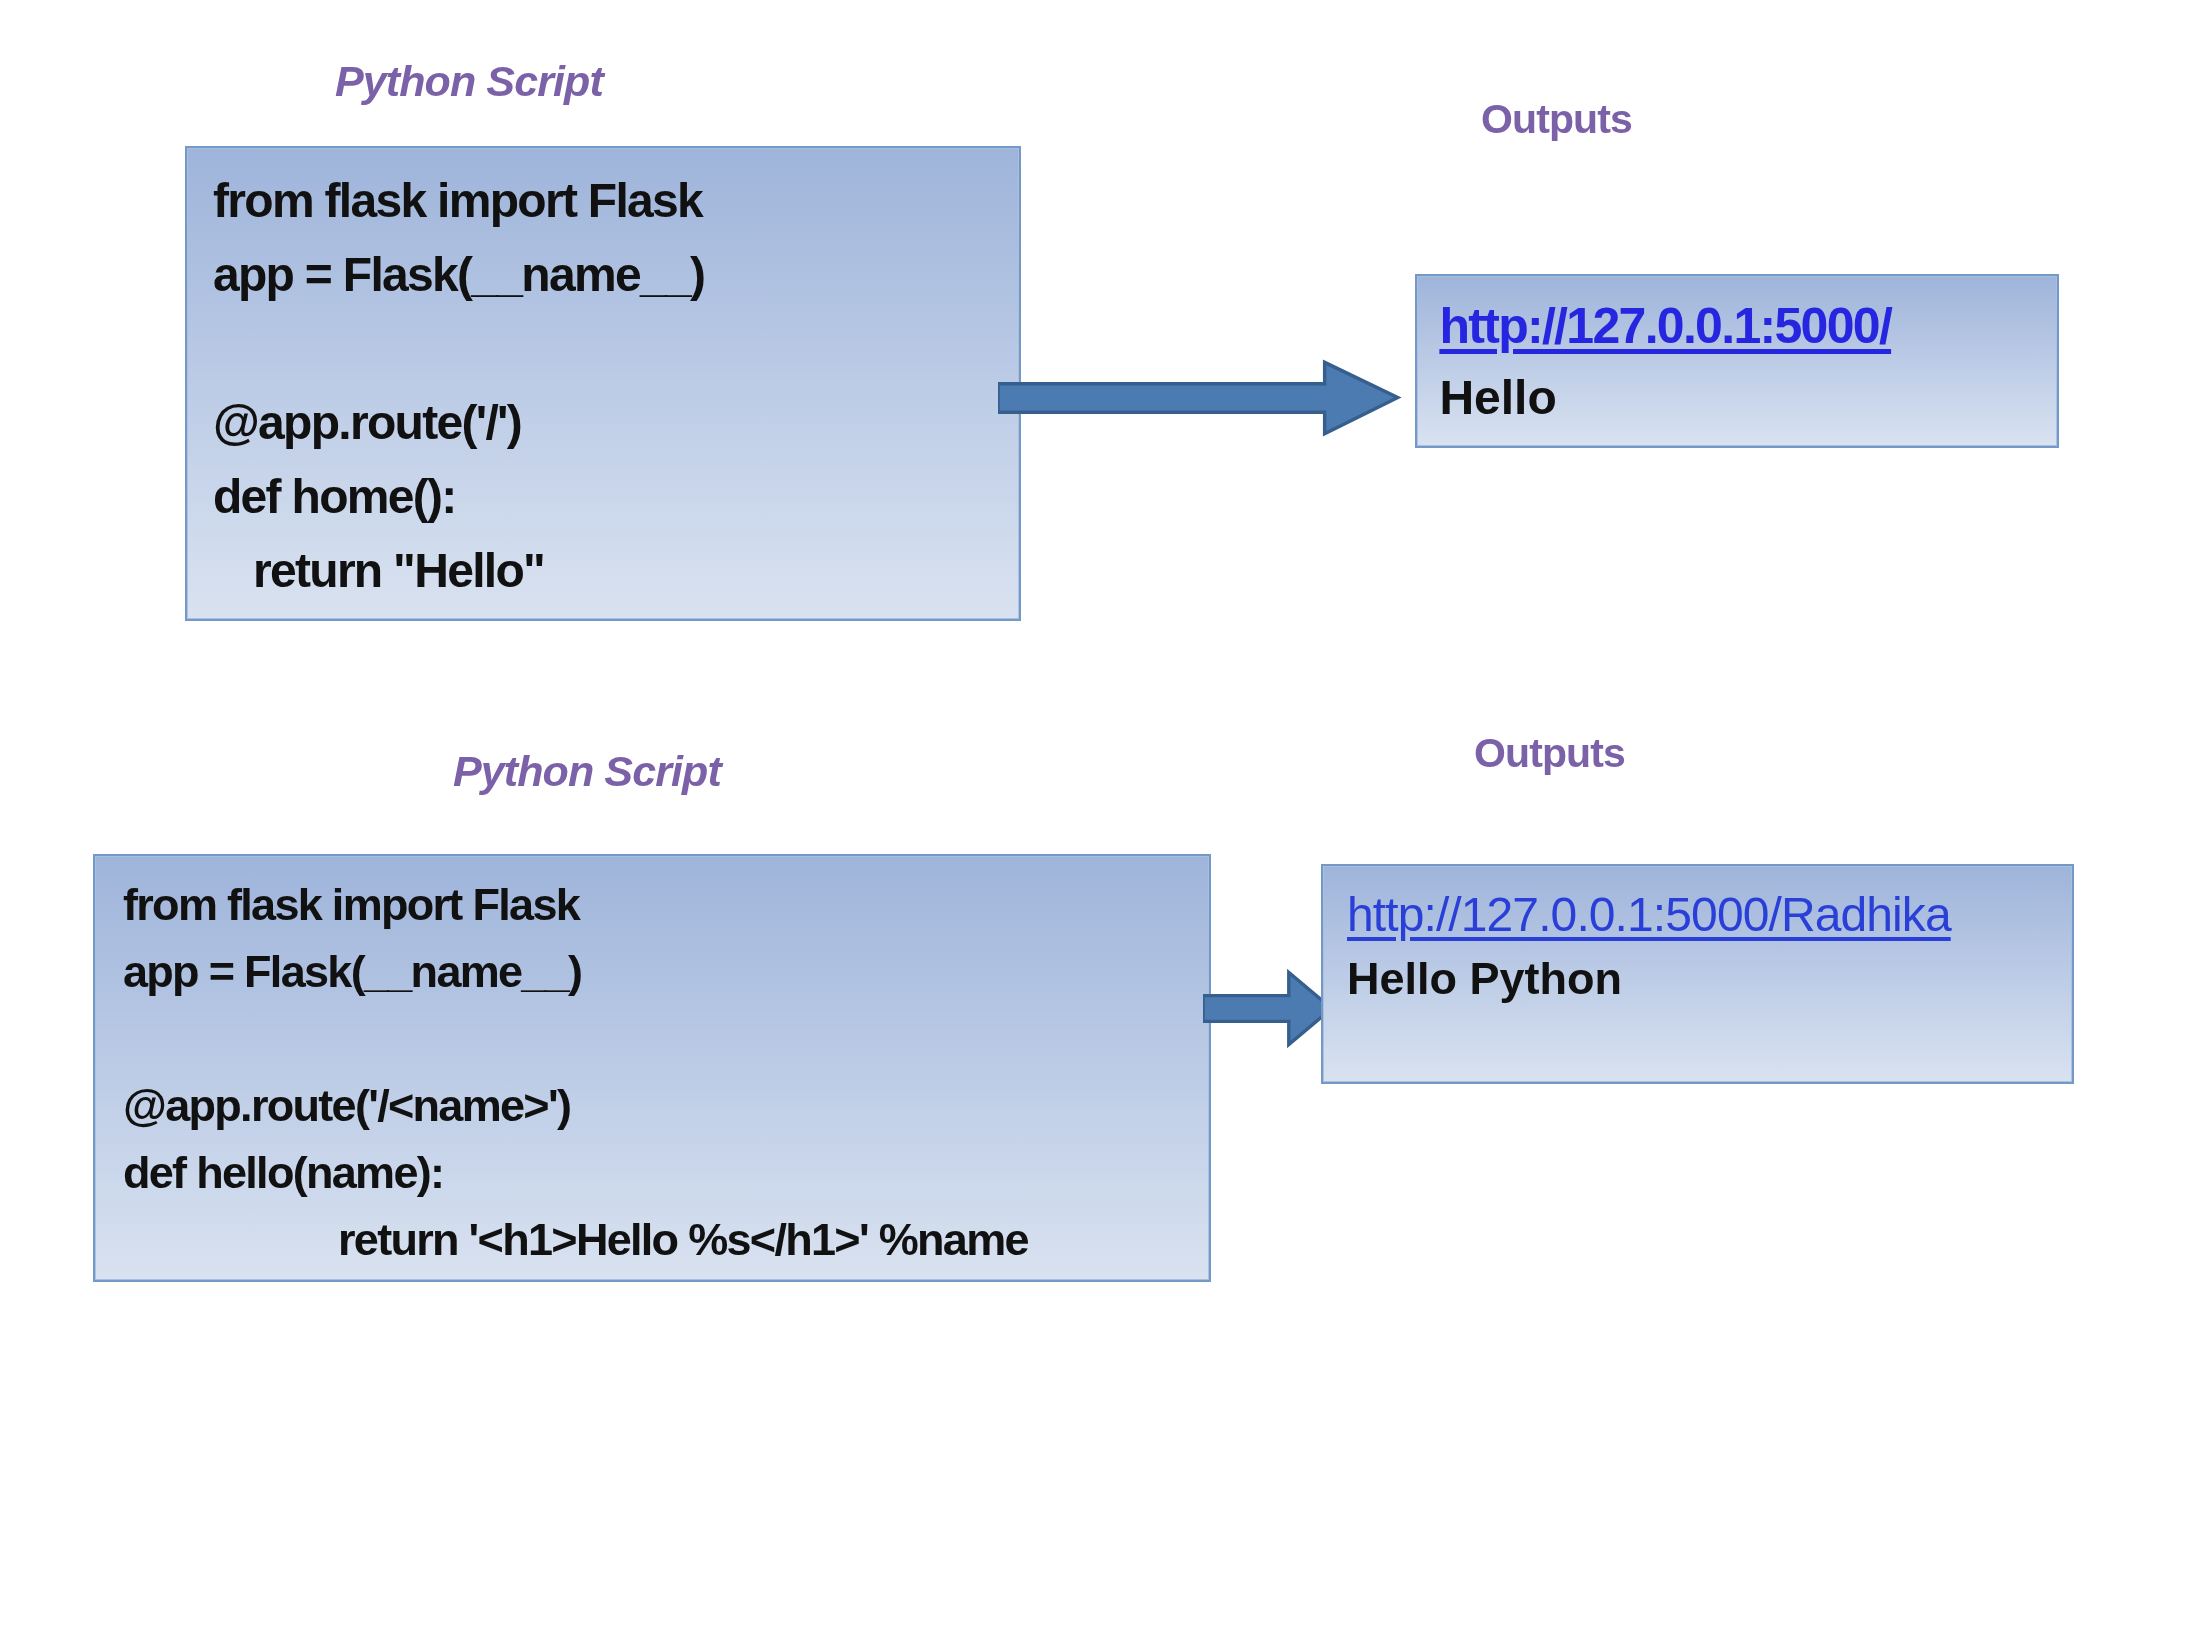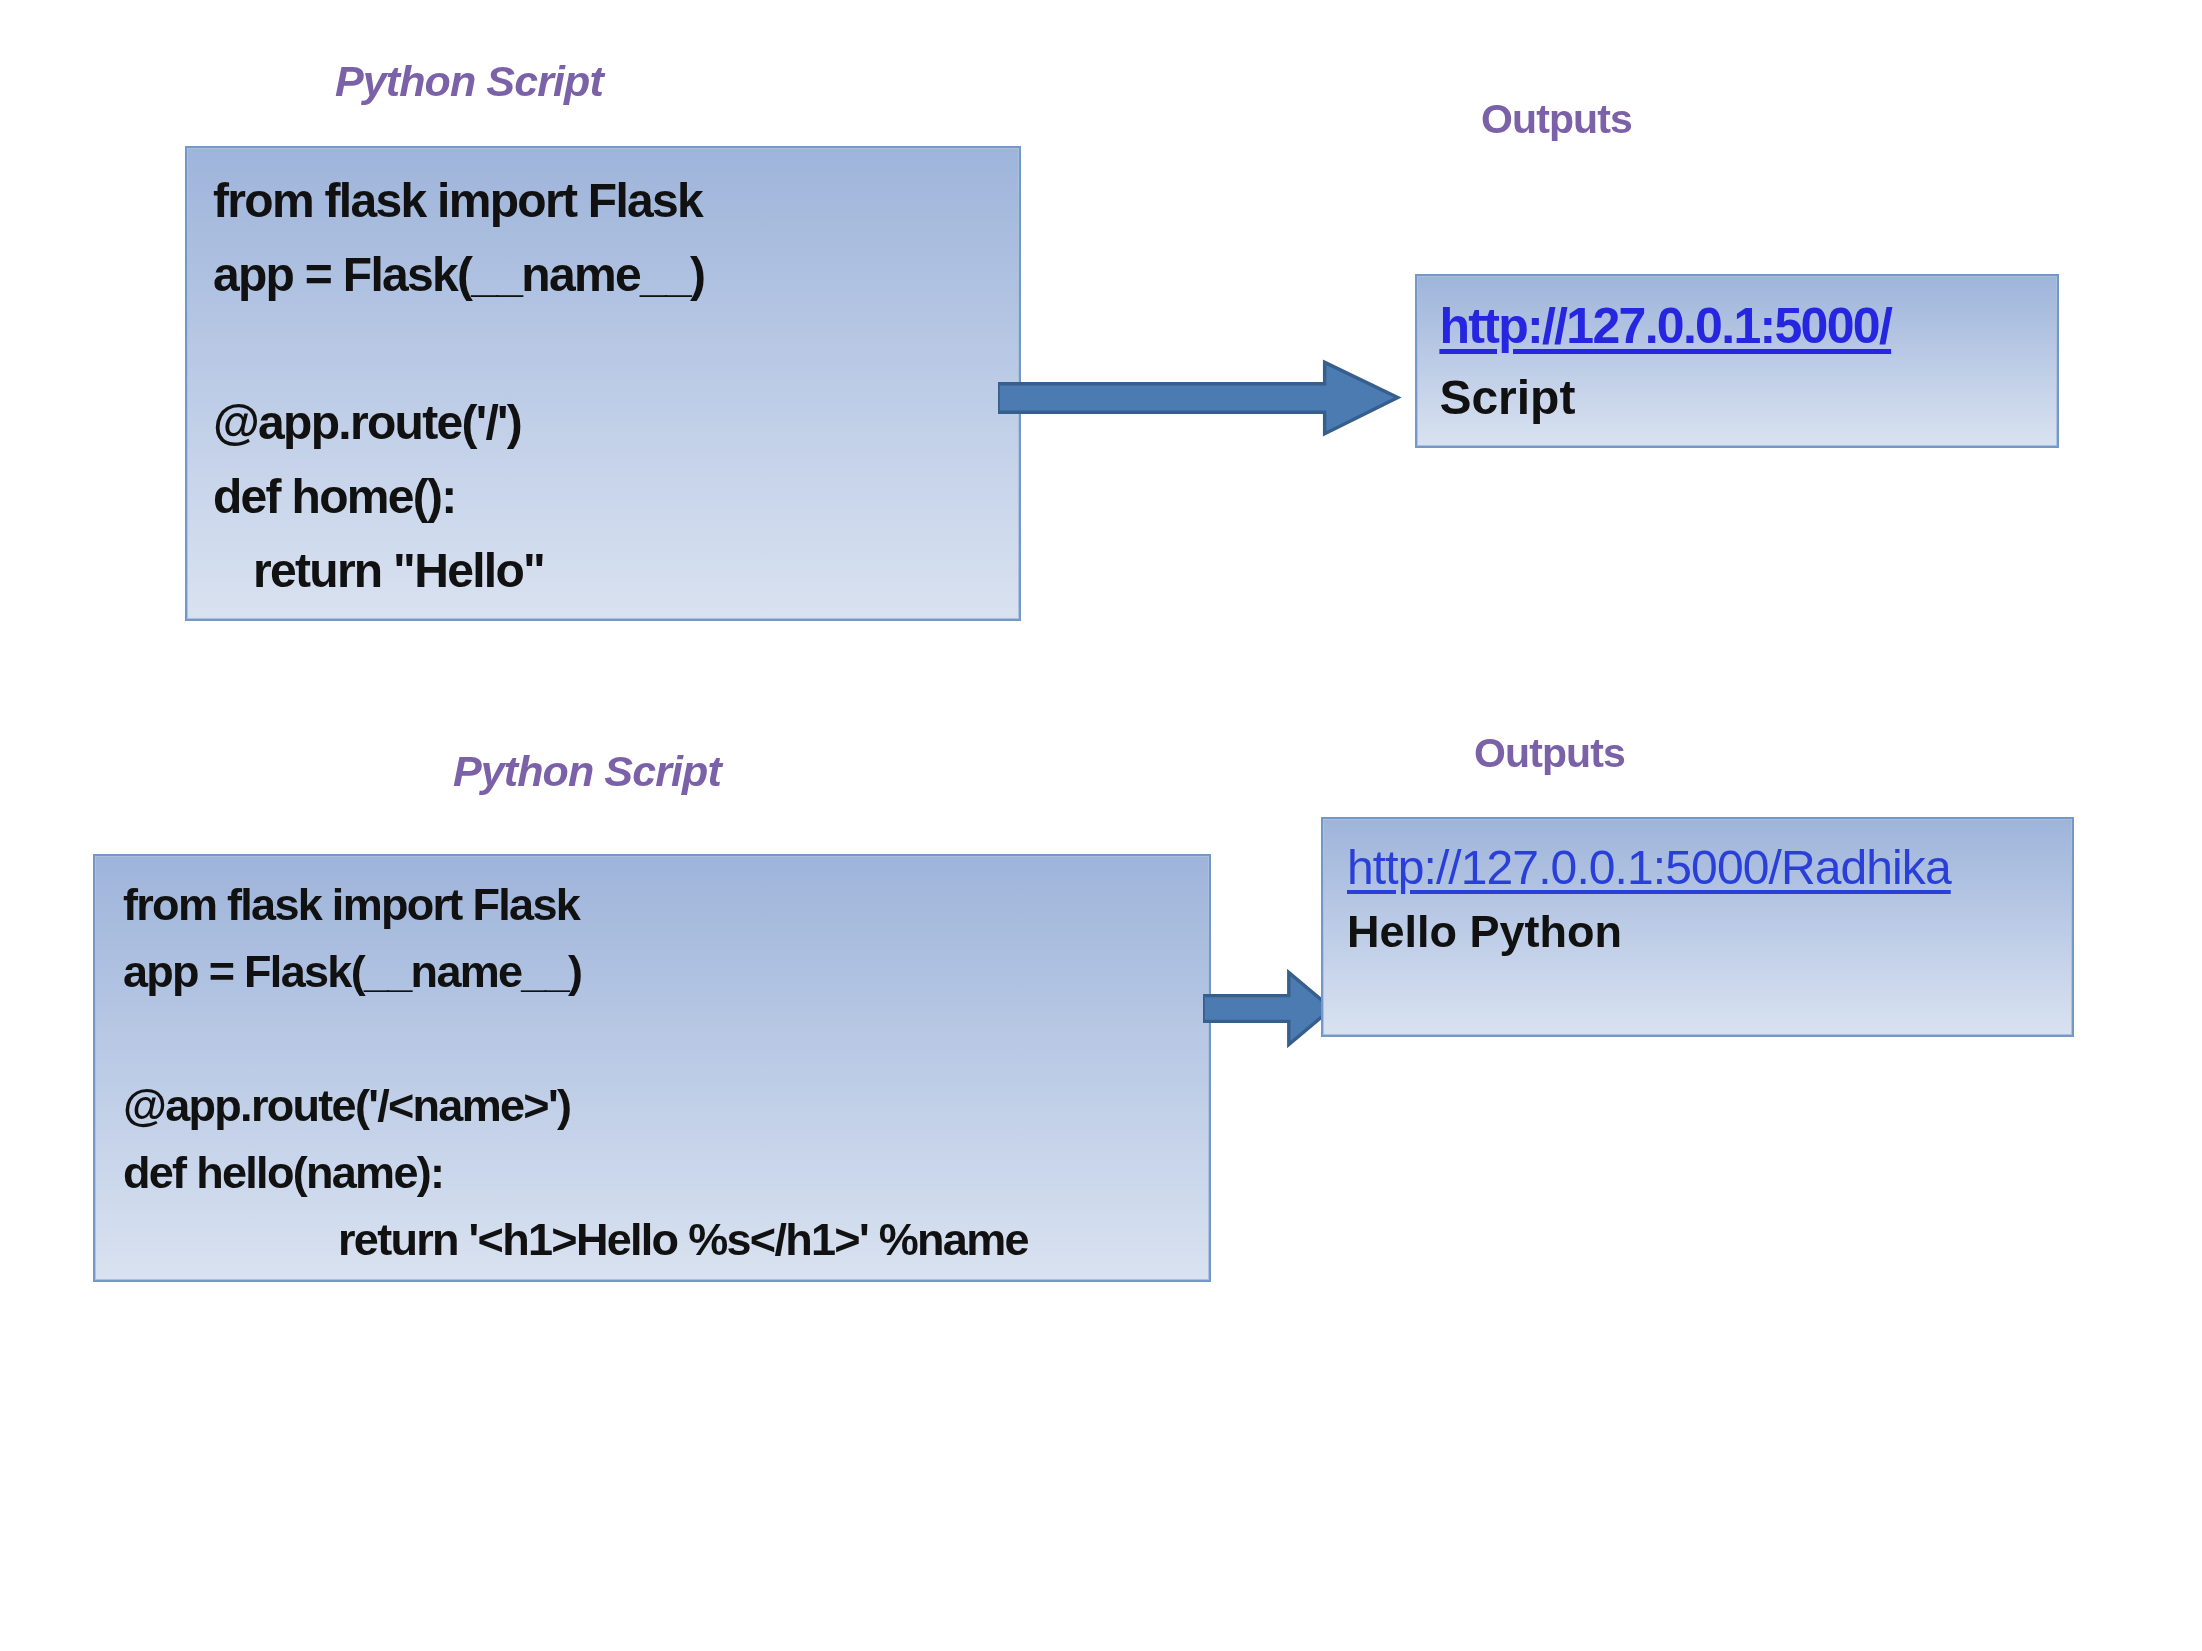--- a/index.html
+++ b/index.html
@@ -83,39 +83,39 @@
   </div>
 
   <div class="section-title title-md" style="left:1481px;top:96px;">Outputs</div>
 
   <svg class="arrow" style="left:998px;top:357px;" width="404" height="82" viewBox="0 0 470 95">
     <polygon points="0,31 380,31 380,6 465,47 380,89 380,64 0,64" fill="#4b7bb0" stroke="#365f8e" stroke-width="4" stroke-linejoin="miter"></polygon>
   </svg>
 
   <div class="panel" style="left:1377px;top:274px;width:644px;height:174px;padding:13.8px 8.6px 0 22.4px;margin-left:38px;">
     <a class="url-line url-1">http://127.0.0.1:5000/</a>
-    <div class="result-line result-1">Script</div>
+    <div class="result-line result-1">Hello</div>
   </div>
 
   <div class="section-title title-lg" style="left:453px;top:747px;">Python Script</div>
 
   <div class="panel box2" style="left:93px;top:854px;width:1118px;height:428px;padding:14.6px 8.6px 0 28px;">
     <div class="code-line">from flask import Flask</div>
     <div class="code-line">app = Flask(__name__)</div>
     <div class="code-line"></div>
     <div class="code-line">@app.route('/&lt;name&gt;')</div>
     <div class="code-line">def hello(name):</div>
     <div class="code-line indent-lg">return '&lt;h1&gt;Hello %s&lt;/h1&gt;' %name</div>
   </div>
 
   <div class="section-title title-md" style="left:1474px;top:730px;">Outputs</div>
 
   <svg class="arrow" style="left:1203px;top:969px;" width="133" height="79" viewBox="0 0 155 92">
     <polygon points="0,31 100,31 100,4 150,46 100,88 100,61 0,61" fill="#4b7bb0" stroke="#365f8e" stroke-width="4" stroke-linejoin="miter"></polygon>
   </svg>
 
-  <div class="panel" style="left:1321px;top:817px;width:753px;height:220px;padding:17px 8.6px 0 24px;">
+  <div class="panel" style="left:1321px;top:864px;width:753px;height:220px;padding:17px 8.6px 0 24px;">
     <a class="url-line url-2">http://127.0.0.1:5000/Radhika</a>
     <div class="result-line result-2">Hello Python</div>
   </div>
 
 </div>
 
 
 </body></html>

